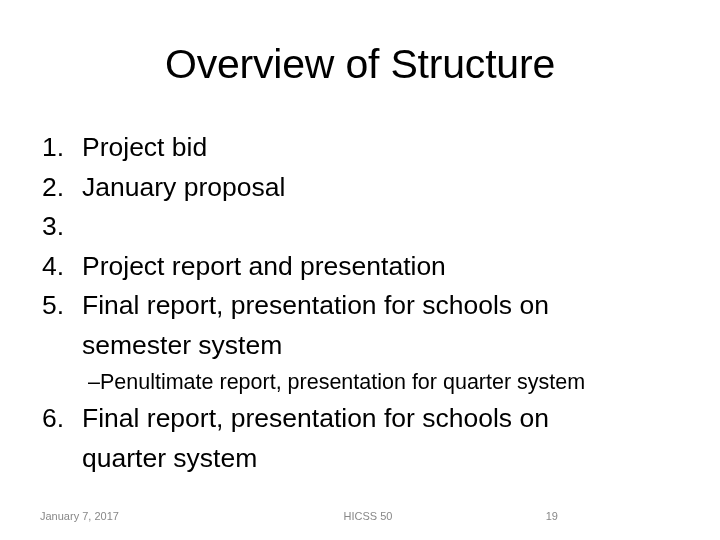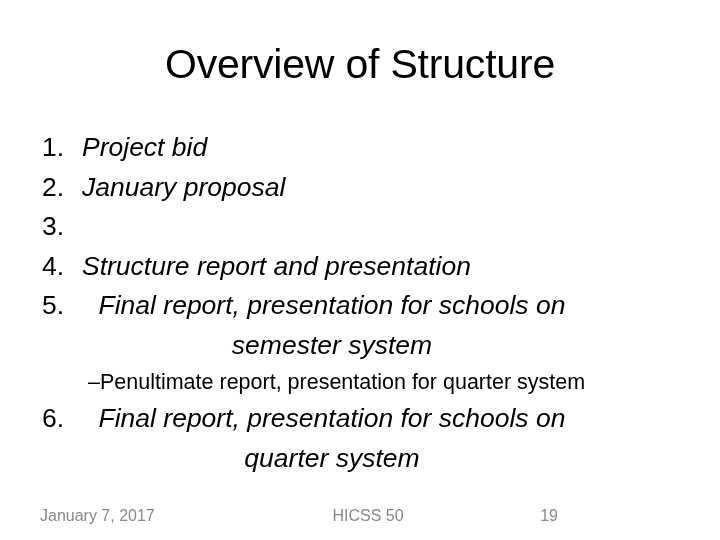--- a/index.html
+++ b/index.html
@@ -61,27 +61,25 @@
     flex: 0 0 auto;
     width: 46px;
     text-align: left;
     padding-left: 6px;
     box-sizing: border-box;
   }
 
   .list-item .item-text {
     flex: 1 1 auto;
     max-width: 500px;
-    font-style: italic;
   }
 
   
   .list-item.wrap .item-text {
     max-width: 500px;
-    text-align: center;
   }
 
   
   .sub-item {
     display: flex;
     align-items: flex-start;
     font-size: 21.5px;
     line-height: 34px;
     color: #000000;
     padding-left: 52px;
@@ -94,21 +92,21 @@
     white-space: nowrap;
   }
 
   
   .footer {
     position: absolute;
     left: 0;
     right: 0;
     top: 506px;
     height: 20px;
-    font-size: 16px;
+    font-size: 11px;
     line-height: 20px;
     color: #888888;
   }
   .footer-date {
     position: absolute;
     left: 40px;
     top: 0;
     text-align: left;
   }
   .footer-center {
@@ -143,21 +141,21 @@
       <span class="marker">2.</span>
       <span class="item-text">January proposal</span>
     </div>
 
     <div class="list-item level-1">
       <span class="marker">3.</span>
     </div>
 
     <div class="list-item level-1">
       <span class="marker">4.</span>
-      <span class="item-text">Structure report and presentation</span>
+      <span class="item-text">Project report and presentation</span>
     </div>
 
     <div class="list-item level-1 wrap">
       <span class="marker">5.</span>
       <span class="item-text">Final report, presentation for schools on semester system</span>
     </div>
 
     <div class="sub-item">
       <span class="sub-dash">–</span>
       <span class="sub-text">Penultimate report, presentation for quarter system</span>

